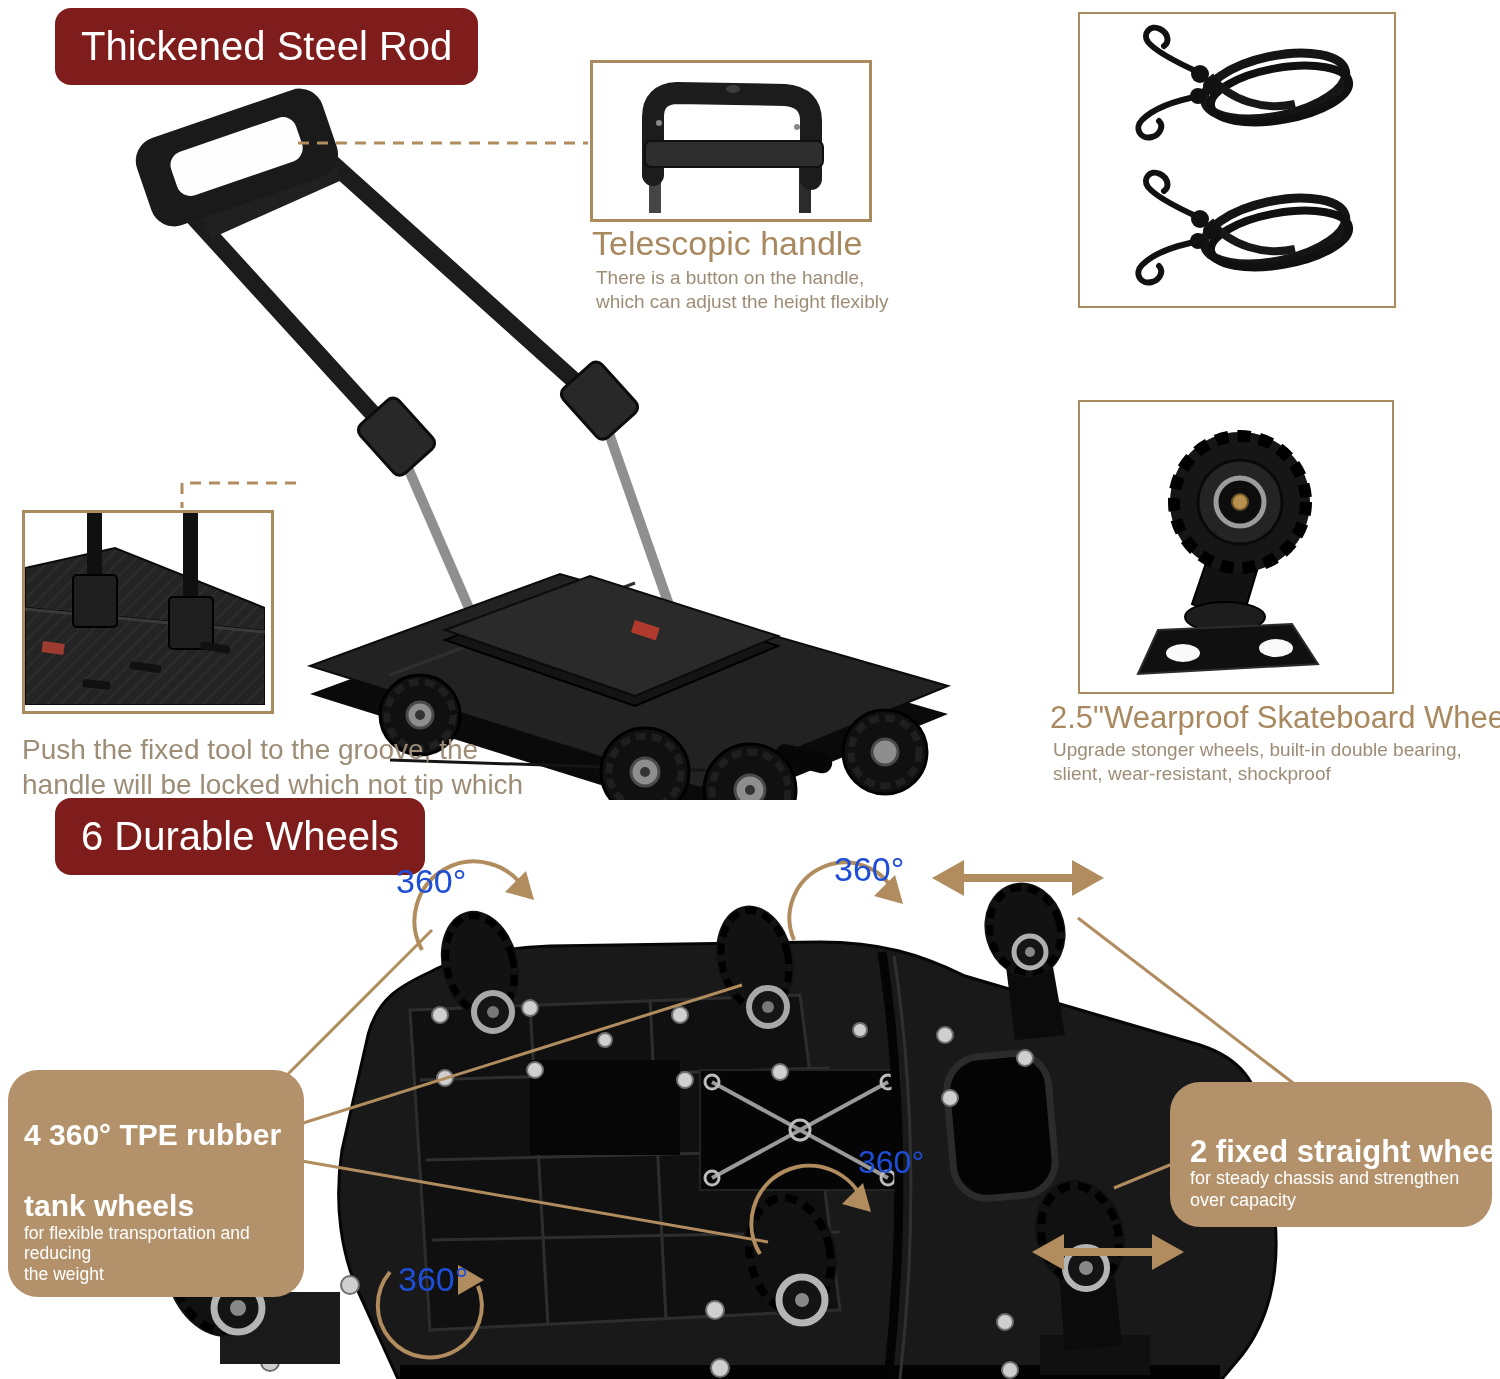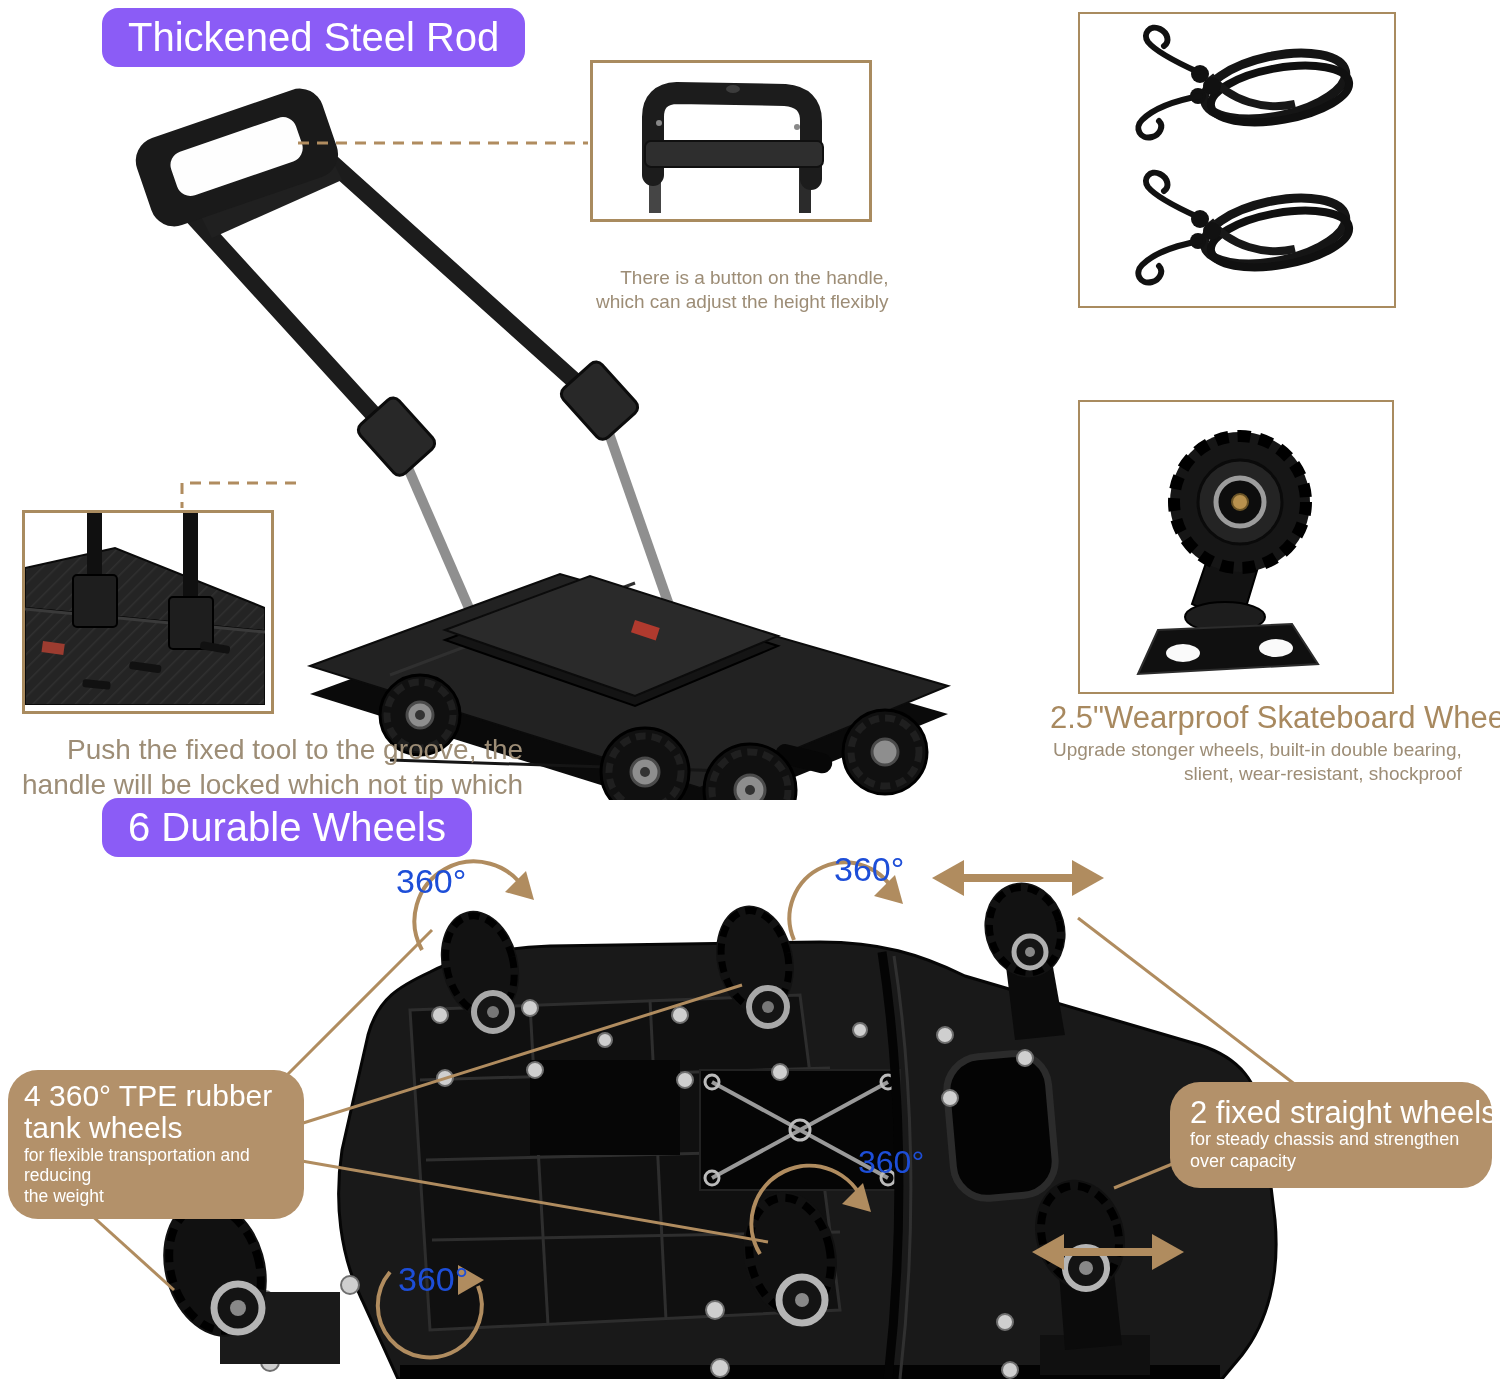--- a/index.html
+++ b/index.html
@@ -7,33 +7,33 @@
     position:relative; width:1500px; height:1379px;
     background:#ffffff; overflow:hidden;
     font-family:"Liberation Sans", sans-serif;
   }
   .abs { position:absolute; }
   .art { z-index:1; }
   #annotations { z-index:2; pointer-events:none; }
   .lbl, .badge, .callout, .imgbox { z-index:3; }
 
   .badge {
-    background:#8b5cf6; color:#ffffff; border-radius:16px;
-    font-size:40px; padding:7px 26px; white-space:nowrap;margin-left:47px;
+    background:#7f1d1d; color:#ffffff; border-radius:16px;
+    font-size:40px; padding:16px 26px; white-space:nowrap;
   }
   .imgbox { background:#ffffff; }
   .tan-title { color:#a8895f; white-space:nowrap; }
-  .muted { color:#9d8d76; line-height:1.26; white-space:nowrap;text-align:right; }
+  .muted { color:#9d8d76; line-height:1.26; white-space:nowrap; }
   .rot { color:#1d4ed8; font-size:34px; white-space:nowrap; }
 
   .callout {
     background:#b3916a; color:#ffffff; border-radius:30px;
     box-sizing:border-box;
   }
-  .callout .t { font-weight:normal; line-height:1.08; }
+  .callout .t { font-weight:bold; line-height:1.08;margin-top:39px; }
   .callout .d { line-height:1.18; }
 </style>
 </head>
 <body>
 
 <div id="canvas">
 
   <svg class="abs art" style="left:90px;top:60px" width="870" height="740" viewBox="0 0 870 740">
 
     <line x1="88" y1="140" x2="305" y2="378" stroke="#1c1c1c" stroke-width="17" stroke-linecap="round"></line>
@@ -286,20 +286,21 @@
       <rect x="158" y="0" width="15" height="102" fill="#101010"></rect>
       <rect x="48" y="62" width="44" height="52" rx="4" fill="#1e1e1e" stroke="#000" stroke-width="2"></rect>
       <rect x="144" y="84" width="44" height="52" rx="4" fill="#1e1e1e" stroke="#000" stroke-width="2"></rect>
       <rect x="18" y="128" width="22" height="11" fill="#9c3c30" transform="rotate(8 18 128)"></rect>
       <rect x="105" y="148" width="32" height="8" rx="3" fill="#111" transform="rotate(8 105 148)"></rect>
       <rect x="58" y="166" width="28" height="8" rx="3" fill="#111" transform="rotate(6 58 166)"></rect>
       <rect x="176" y="128" width="30" height="8" rx="3" fill="#111" transform="rotate(10 176 128)"></rect>
     </svg>
   </div>
 
+  <div class="abs lbl tan-title" style="left:592px;top:224px;font-size:34px">Telescopic handle</div>
   <div class="abs lbl muted" style="left:596px;top:266px;font-size:19px">
     <div>There is a button on the handle,</div>
     <div>which can adjust the height flexibly</div>
   </div>
 
   <div class="abs lbl muted" style="left:22px;top:732px;font-size:28px">
     <div>Push the fixed tool to the groove, the</div>
     <div>handle will be locked which not tip which</div>
   </div>
 

